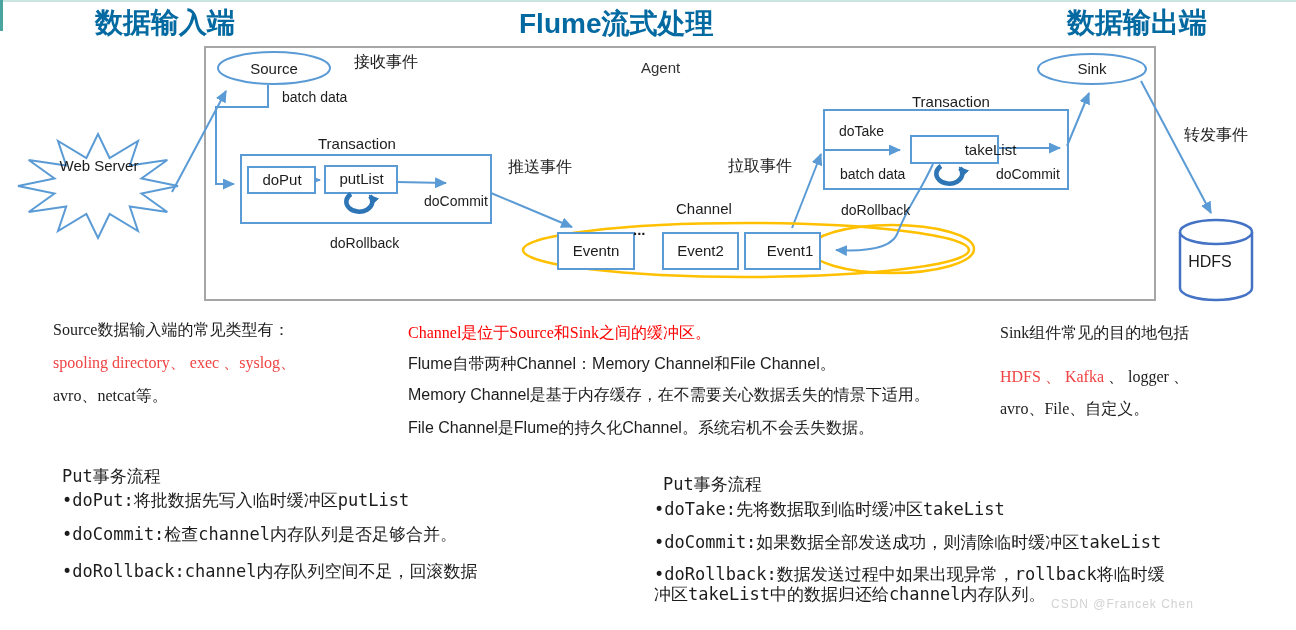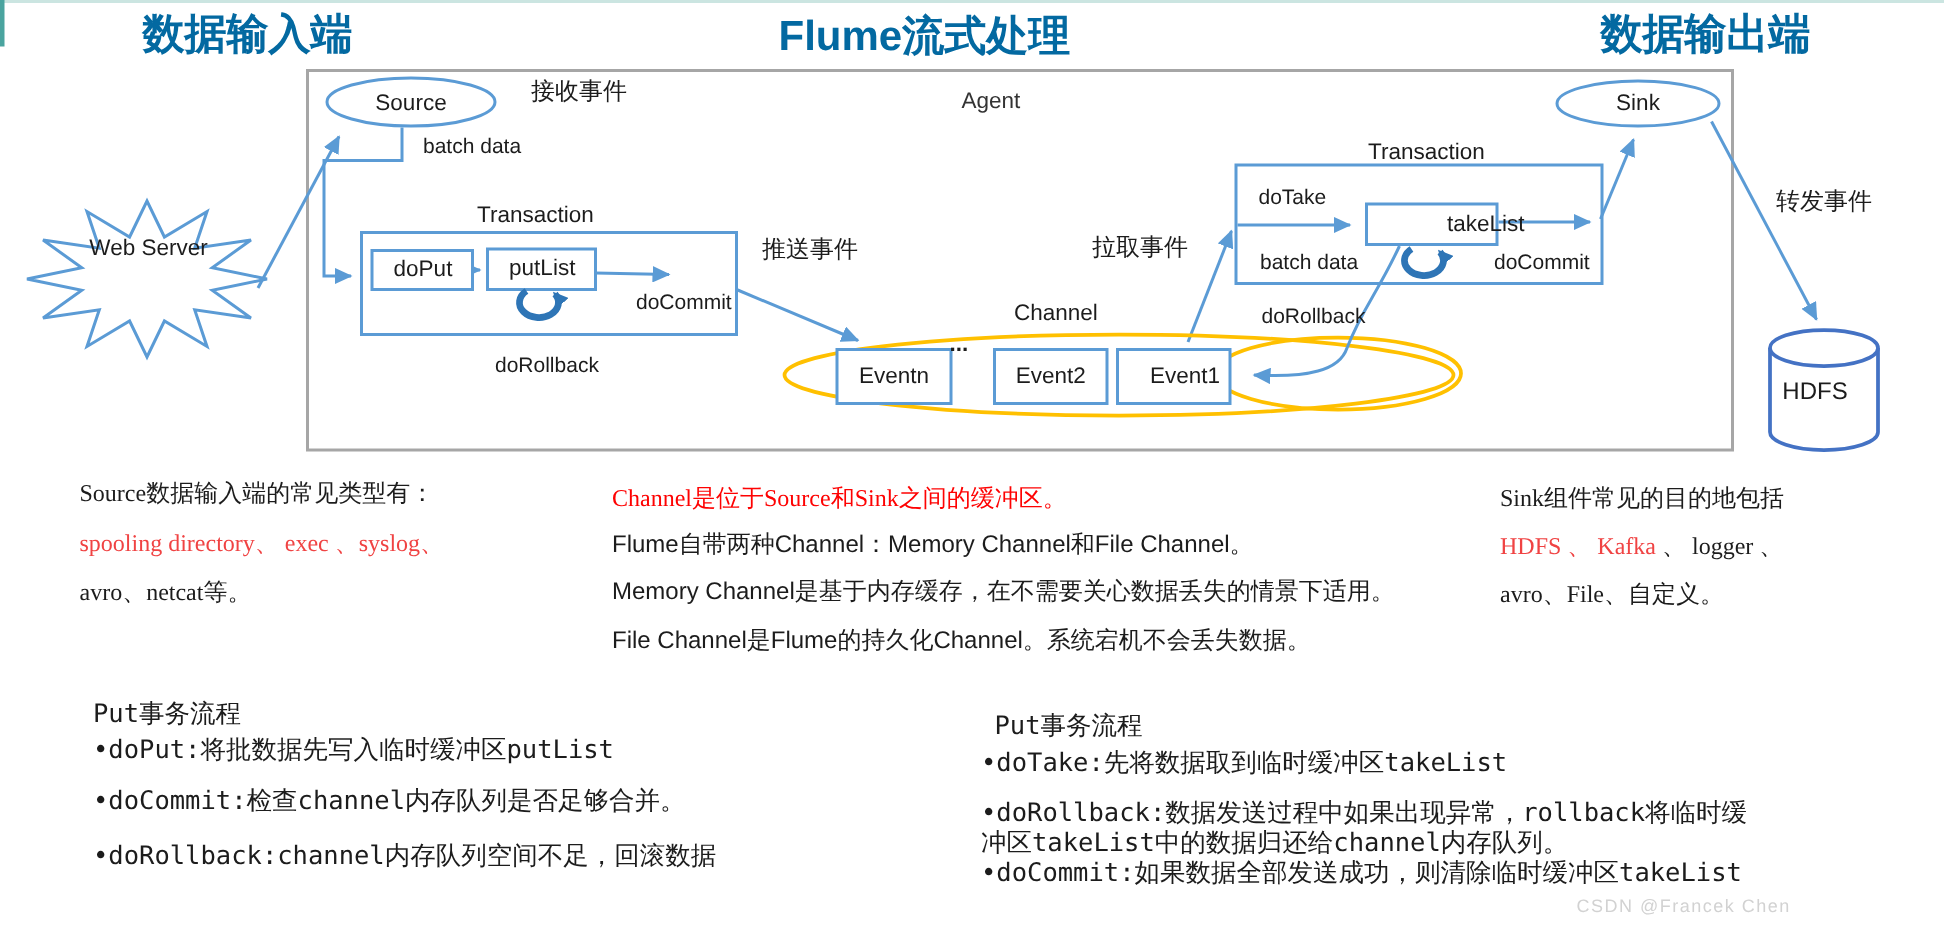--- a/index.html
+++ b/index.html
@@ -118,32 +118,32 @@
 </div>
 
 <div class="note" style="left:408px;top:323px;width:580px;">
   <p class="red serif" style="margin-bottom:11px;">Channel是位于Source和Sink之间的缓冲区。</p>
   <p style="margin-bottom:11px;">Flume自带两种Channel：Memory Channel和File Channel。</p>
   <p style="">Memory Channel是基于内存缓存，在不需要关心数据丢失的情景下适用。</p>
   <p>File Channel是Flume的持久化Channel。系统宕机不会丢失数据。</p>
 </div>
 
 <div class="note serif" style="left:1000px;top:323px;width:290px;">
-  <p style="margin-bottom:12px;">Sink组件常见的目的地包括</p>
+  <p style="margin-bottom:24px;">Sink组件常见的目的地包括</p>
   <p style="margin-bottom:12px;"><span class="red-soft">HDFS 、 Kafka</span><span> 、 logger 、</span></p>
   <p>avro、File、自定义。</p>
 </div>
 
 <div class="flow" style="left:62px;top:466px;width:430px;">
   <p class="t">Put事务流程</p>
   <p style="margin-bottom:14px;">•doPut:将批数据先写入临时缓冲区putList</p>
   <p style="margin-bottom:17px;">•doCommit:检查channel内存队列是否足够合并。</p>
   <p>•doRollback:channel内存队列空间不足，回滚数据</p>
 </div>
 
 <div class="flow" style="left:654px;top:474px;width:522px;">
   <p class="t" style="padding-left:9px;margin-bottom:5px;">Put事务流程</p>
   <p style="margin-bottom:13px;">•doTake:先将数据取到临时缓冲区takeList</p>
+  <p style="margin-bottom:12px;">•doCommit:如果数据全部发送成功，则清除临时缓冲区takeList</p>
   <p>•doRollback:数据发送过程中如果出现异常，rollback将临时缓冲区takeList中的数据归还给channel内存队列。</p>
-  <p style="margin-bottom:12px;">•doCommit:如果数据全部发送成功，则清除临时缓冲区takeList</p>
 </div>
 
 <div class="watermark" style="left:1051px;top:597px;">CSDN @Francek Chen</div>
 
 </body></html>

